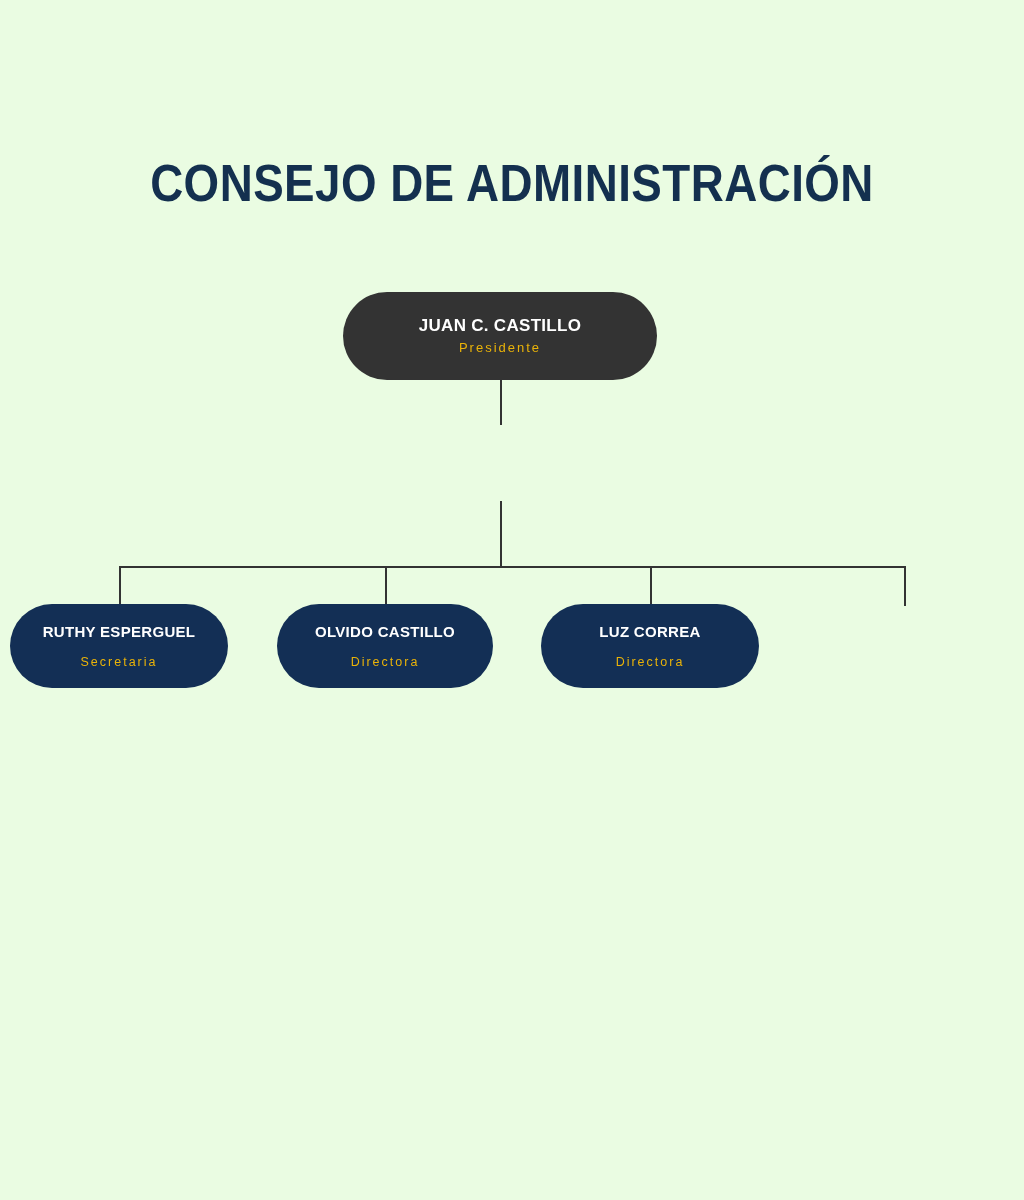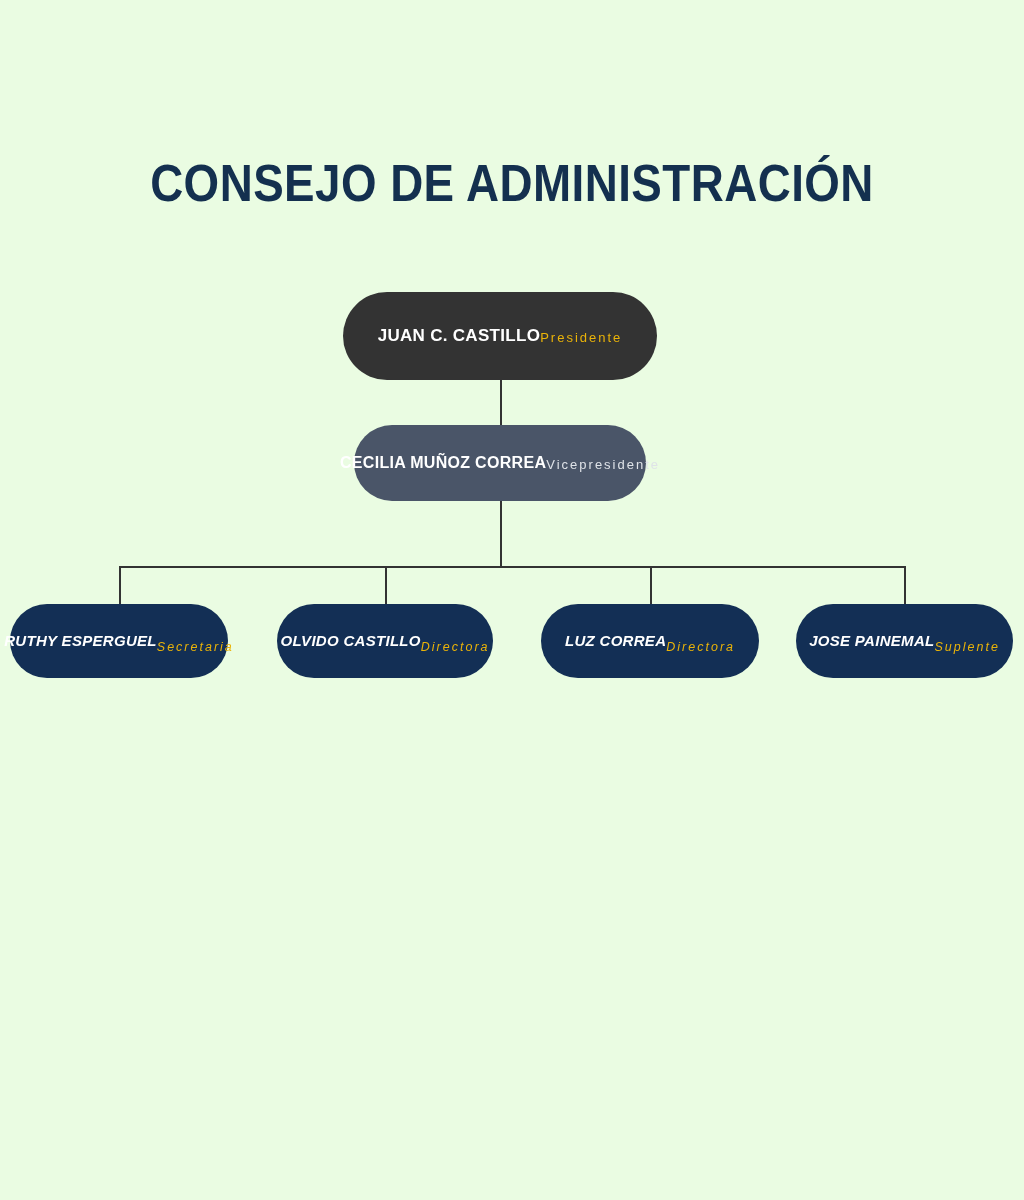--- a/index.html
+++ b/index.html
@@ -44,21 +44,21 @@
     background: #333333;
   }
   .v-line { width: 2px; }
   .h-line { height: 2px; }
 
   
   .node {
     position: absolute;
     border-radius: 999px;
     display: flex;
-    flex-direction: row;
+    flex-direction: column;
     align-items: center;
     justify-content: center;
     box-sizing: border-box;
     padding: 8px 14px;
     z-index: 2;
   }
   .node-name {
     font-size: 16px;
     font-weight: bold;
     color: #ffffff;
@@ -92,23 +92,22 @@
     top: 425px;
     width: 292px;
     height: 76px;
     background: #4a5568;
   }
   #node-vicepresident .node-role { color: #dfe3e8; }
 
   
   .node-member {
     top: 604px;
-    height: 74px;
+    height: 84px;
     background: #132f55;
-    font-style: italic;
   }
   .node-member .node-name { font-size: 15px; }
   .node-member .node-role { font-size: 12.5px; margin-top: 11px; }
 
   #node-member-0 { left: 10px;  width: 218px; }
   #node-member-1 { left: 277px; width: 216px; }
   #node-member-2 { left: 541px; width: 218px; }
   #node-member-3 { left: 796px; width: 217px; }
 </style>
 </head>
@@ -127,38 +126,30 @@
   <div class="connector v-line" style="left:119px; top:566px; height:40px;"></div>
   <div class="connector v-line" style="left:385px; top:566px; height:40px;"></div>
   <div class="connector v-line" style="left:650px; top:566px; height:40px;"></div>
   <div class="connector v-line" style="left:904px; top:566px; height:40px;"></div>
 
   <div class="node" id="node-president">
     <div class="node-name">JUAN C. CASTILLO</div>
     <div class="node-role">Presidente</div>
   </div>
 
-  <div class="node" id="node-vicepresident">
-    <div class="node-name">CECILIA MUÑOZ CORREA</div>
-    <div class="node-role">Vicepresidente</div>
-  </div>
 
   <div class="node node-member" id="node-member-0">
     <div class="node-name">RUTHY ESPERGUEL</div>
     <div class="node-role">Secretaria</div>
   </div>
 
   <div class="node node-member" id="node-member-1">
     <div class="node-name">OLVIDO CASTILLO</div>
     <div class="node-role">Directora</div>
   </div>
 
   <div class="node node-member" id="node-member-2">
     <div class="node-name">LUZ CORREA</div>
     <div class="node-role">Directora</div>
   </div>
 
-  <div class="node node-member" id="node-member-3">
-    <div class="node-name">JOSE PAINEMAL</div>
-    <div class="node-role">Suplente</div>
-  </div>
 
 </div>
 
 </body></html>

